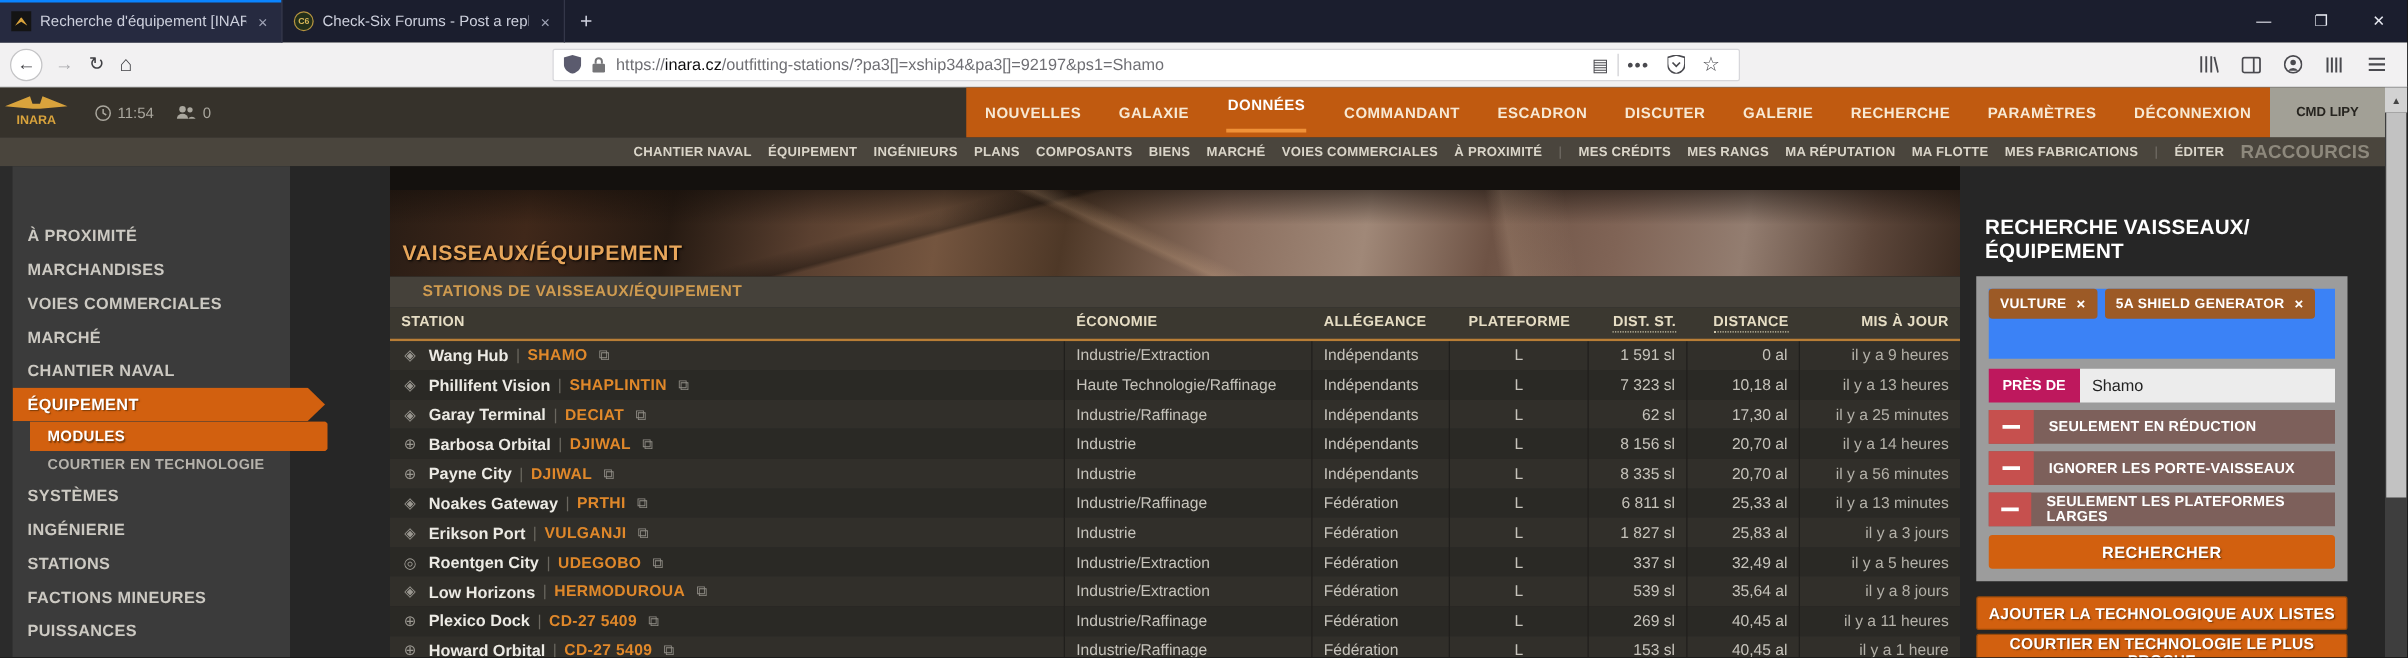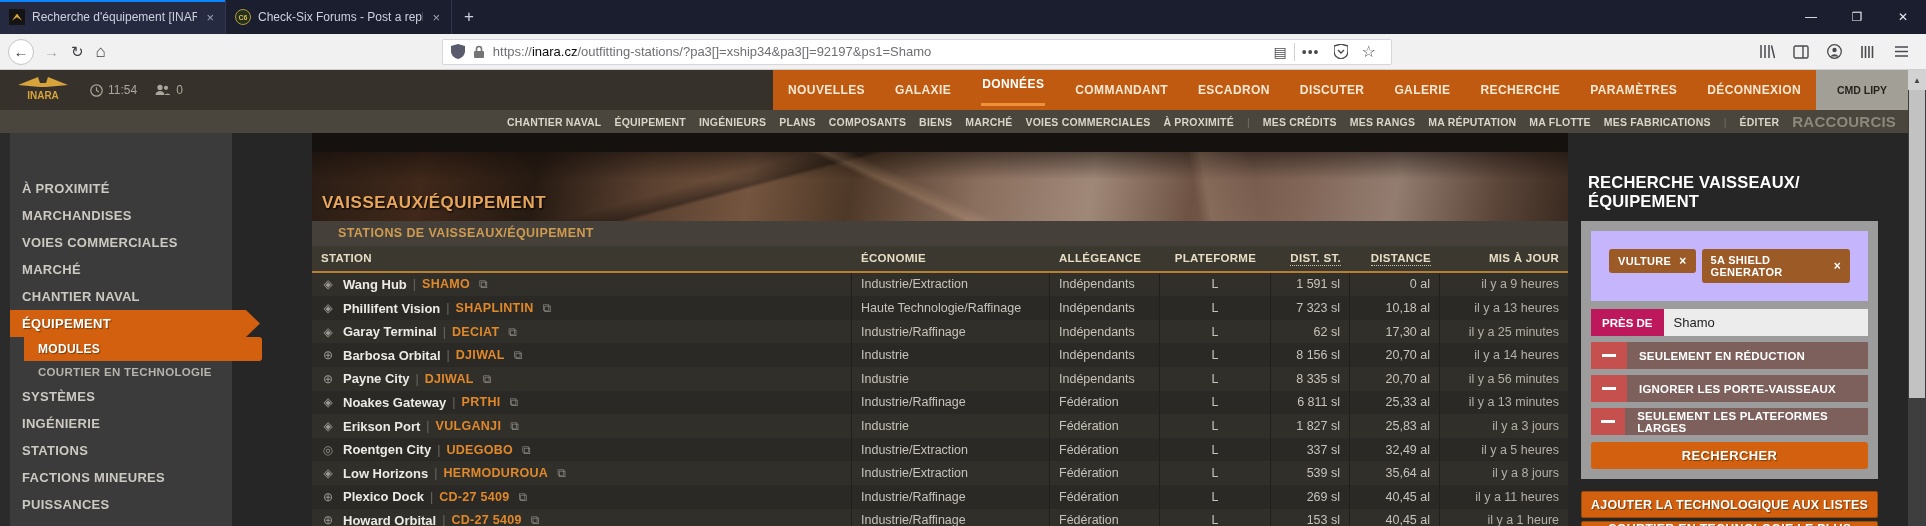--- a/index.html
+++ b/index.html
@@ -39,21 +39,21 @@
   .pageactions .pa { margin:0 7px; font-size:14px; display:flex; align-items:center; }
   .pa-sep { width:1px; height:18px; background:#d0d0d3; }
   .rightactions { margin-left:auto; display:flex; align-items:center; color:#4a4a4f; }
   .rightactions .pa { margin:0 9px; display:flex; align-items:center; }
 
   
   .site { display:flex; height:456px; }
   .sitebody { width:1908px; display:flex; flex-direction:column; }
 
   .inara-header { height:40px; background:#36322b; display:flex; align-items:stretch; }
-  .brand { display:flex; align-items:center; padding-left:14px; gap:18px; }
+  .brand { display:flex; align-items:center; padding-left:0; gap:18px; }
   .hstat { display:flex; align-items:center; gap:5px; color:#aaa79e; font-size:12px; }
   .topmenu { margin-left:auto; display:flex; align-items:stretch; background:#c05a10; }
   .m-item { display:flex; align-items:center; padding:0 15px; font-size:12px; font-weight:bold;
             color:#f7e9d4; letter-spacing:.4px; }
   .m-item.m-active span { border-bottom:3px solid #ef9138; padding:3px 1px 12px; color:#fff; }
   .cmdbox { width:92px; background:#a2a096; color:#26241f; font-size:10.5px; font-weight:bold;
             display:flex; align-items:center; justify-content:center; }
 
   .submenu { height:23px; background:#4a453d; display:flex; align-items:center; justify-content:flex-end;
              gap:13px; padding-right:12px; font-size:10.5px; font-weight:bold; letter-spacing:.2px; color:#dad5c9; }
@@ -111,21 +111,21 @@
   .st-icon { color:#9a9790; font-size:12px; margin-right:8px; width:14px; text-align:center; }
   .st-name { color:#eceae4; font-size:13px; font-weight:bold; }
   .st-sep { color:#6a675f; margin:0 6px; }
   .st-system { color:#e0882a; font-size:12.5px; font-weight:bold; letter-spacing:.3px; }
   .copy-ic { color:#8f8c85; font-size:12px; margin-left:9px; }
 
   
   .panelwrap { width:330px; flex:0 0 330px; margin-left:10px; }
   .panel-title { margin:40px 0 0 10px; font-size:16.5px; font-weight:bold; color:#fff; letter-spacing:.2px; }
   .panel { margin:10px 30px 0 3px; background:#9c9c9c; padding:10px; }
-  .tagsbox { background:#c4b5fd; min-height:56px; padding:18px; display:flex; gap:6px; align-items:flex-start; }
+  .tagsbox { background:#3b82f6; min-height:56px; padding:0; display:flex; gap:6px; align-items:flex-start; }
   .tag { background:#9c5a26; color:#fff; font-size:11px; font-weight:bold; letter-spacing:.3px;
          border-radius:3px; padding:5px 9px; display:flex; align-items:center; gap:8px; }
   .tag .x { font-size:12px; font-weight:bold; }
   .nearrow { margin-top:8px; display:flex; height:27px; }
   .nearlabel { background:#be185d; color:#fff; font-size:11.5px; font-weight:bold; display:flex;
                align-items:center; padding:0 11px; }
   .nearinput { flex:1; background:#ececec; border:none; font-family:inherit; font-size:13px; color:#222;
                padding-left:10px; }
   .toggle { margin-top:6px; height:27px; background:#7d605b; display:flex; align-items:center; }
   .toggle .minus { width:36px; height:27px; background:#c6504e; display:flex; align-items:center; justify-content:center; }

